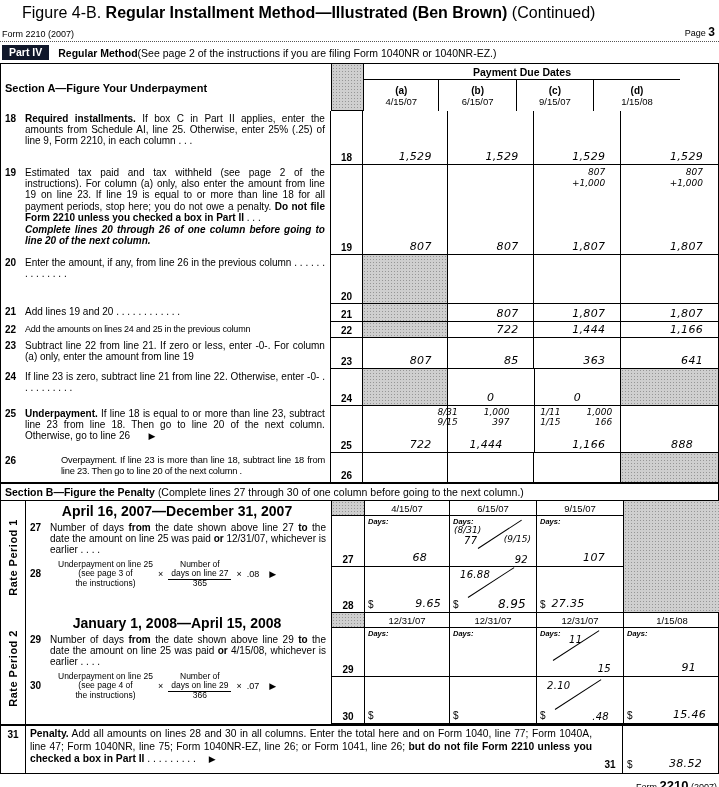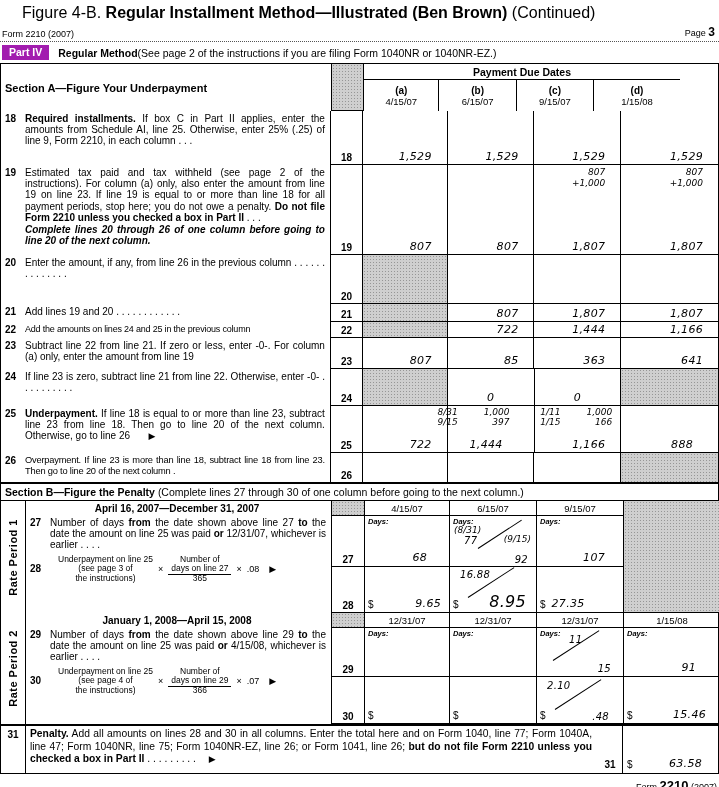--- a/index.html
+++ b/index.html
@@ -9,21 +9,21 @@
   
   .title{font-size:16px;padding:4px 2px 0 2px;white-space:nowrap;}
   .title .fig{font-weight:normal;margin-left:20px;}
   .title .bold{font-weight:bold;}
   .title .cont{}
   .subline{display:flex;justify-content:space-between;align-items:flex-end;
            font-size:9px;padding:3px 4px 1px 2px;}
   .pageno{font-weight:bold;font-size:12px;}
   .toprule{border-top:1px dotted #555;margin:1px 0 0 0;}
   .partline{display:flex;align-items:center;padding:3px 2px 3px 2px;}
-  .parttag{background:#a21caf;color:#fff;font-weight:bold;font-size:10.5px;
+  .parttag{background:#0f172a;color:#fff;font-weight:bold;font-size:10.5px;
            padding:1px 7px 2px 7px;margin-right:9px;}
   .partline .bold{font-weight:bold;font-size:10.5px;}
   .partline .norm{font-size:10.5px;}
   
   .tbl{border:1.5px solid #000;box-sizing:border-box;}
   .row{display:flex;align-items:stretch;}
   .desc{width:330px;box-sizing:border-box;padding:2px 5px 0 2px;}
   .ln{display:flex;}
   .lnum{width:22px;flex:none;font-weight:bold;padding-left:2px;box-sizing:border-box;}
   .ltext{flex:1;text-align:justify;line-height:11.2px;}
@@ -71,21 +71,21 @@
   .sbheader{border-top:2px solid #000;border-bottom:1px solid #000;
             padding:2px 4px;font-size:10.5px;}
   .sbheader b{font-weight:bold;}
   
   .rp{display:flex;align-items:stretch;}
   .rotcell{width:25px;flex:none;box-sizing:border-box;border-right:1px solid #000;
            display:flex;align-items:center;justify-content:center;}
   .rot{writing-mode:vertical-rl;transform:rotate(180deg);font-weight:bold;
        font-size:11px;letter-spacing:.5px;white-space:nowrap;}
   .rpdesc{width:305px;flex:none;box-sizing:border-box;padding:1px 5px 0 2px;}
-  .rpheading{text-align:center;font-weight:bold;font-size:10px;padding:1px 0 3px 0;}
+  .rpheading{text-align:center;font-weight:bold;font-size:14px;padding:1px 0 3px 0;}
   .rpgrid{display:grid;width:389px;box-sizing:border-box;}
   .g1{grid-template-columns:33px 85px 87px 87px 97px;grid-template-rows:15px 51px 46px;}
   .g2{grid-template-columns:33px 85px 87px 87px 97px;grid-template-rows:15px 49px 47px;}
   .gc{box-sizing:border-box;border-left:1px solid #000;border-bottom:1px solid #000;
       position:relative;}
   .gdate{display:flex;align-items:center;justify-content:center;font-size:9.5px;}
   .gnum{display:flex;align-items:flex-end;justify-content:center;
         font-weight:bold;padding-bottom:1px;}
   .gval{display:flex;flex-direction:column;justify-content:flex-end;
         align-items:flex-end;padding:1px 15px 2px 3px;}
@@ -105,21 +105,21 @@
   .r31text{width:572px;flex:none;box-sizing:border-box;padding:2px 6px 0 4px;
            text-align:justify;line-height:12.5px;font-size:10.3px;}
   .r31num{width:25px;flex:none;box-sizing:border-box;border-right:1px solid #000;
           font-weight:bold;display:flex;align-items:flex-end;
           justify-content:center;padding-bottom:3px;}
   .r31val{width:97px;flex:none;box-sizing:border-box;display:flex;
           align-items:flex-end;padding:0 18px 3px 4px;}
   .footer{text-align:right;padding:4px 2px 0 0;font-size:9px;}
   .footer .fnum{font-weight:bold;font-size:13px;}
   .sm{font-size:9px;letter-spacing:-.2px;}
-  .sm26{font-size:9.3px;line-height:10.8px;letter-spacing:-.2px;}
+  .sm26{font-size:9.3px;line-height:10.8px;letter-spacing:-.2px;margin-left:36px;}
 </style>
 </head>
 <body>
 
 <div class="page">
 
   <div class="title">
     <span class="fig">Figure 4-B.</span>
     <span class="bold"> Regular Installment Method—Illustrated (Ben Brown) </span>
     <span class="cont">(Continued)</span>
@@ -407,21 +407,21 @@
         <div class="gc gnum" style="grid-column:1;grid-row:3">28</div>
         <div class="gc gval" style="grid-column:2;grid-row:3;padding-right:8px">
             <span class="dollarline">
               <span class="ds">$</span>
               <span class="hw">9.65</span>
             </span>
           </div>
         <div class="gc" style="grid-column:3;grid-row:3">
           <span class="abs hw" style="left:10px;top:2px;font-size:10px">16.88</span>
           <span class="abs" style="left:3px;bottom:2px;font-size:10px">$</span>
-          <span class="abs hw" style="right:10px;bottom:1px;font-size:16px">8.95</span>
+          <span class="abs hw" style="right:10px;bottom:1px;font-size:12px">8.95</span>
           <span class="slash" style="left:18px;top:30px;width:55px"></span>
         </div>
         <div class="gc gval" style="grid-column:4;grid-row:3;align-items:flex-start;padding-left:3px">
             <span class="dollarline" style="justify-content:flex-start">
               <span class="ds">$</span>
               <span class="hw" style="margin-left:6px">27.35</span>
             </span>
           </div>
         <div class="gc dmerge shaded"></div>
       </div>
@@ -492,21 +492,21 @@
       </div>
     </div>
 
     <div class="r31" style="min-height:47px">
       <div class="r31left">31</div>
       <div class="r31text"><b>Penalty.</b><span> Add all amounts on lines 28 and 30 in all columns. Enter the total here and on Form 1040, line 77; Form 1040A, line 47; Form 1040NR, line 75; Form 1040NR-EZ, line 26; or Form 1041, line 26; </span><b>but do not file Form 2210 unless you checked a box in Part II</b><span> .    .    .    .    .    .    .    .    . </span><span class="arrow">▶</span></div>
       <div class="r31num">31</div>
       <div class="r31val">
           <span class="dollarline">
             <span class="ds">$</span>
-            <span class="hw">63.58</span>
+            <span class="hw">38.52</span>
           </span>
         </div>
     </div>
 
   </div>
 
   <div class="footer">
     <span>Form </span><span class="fnum">2210</span><span> (2007)</span>
   </div>
 

